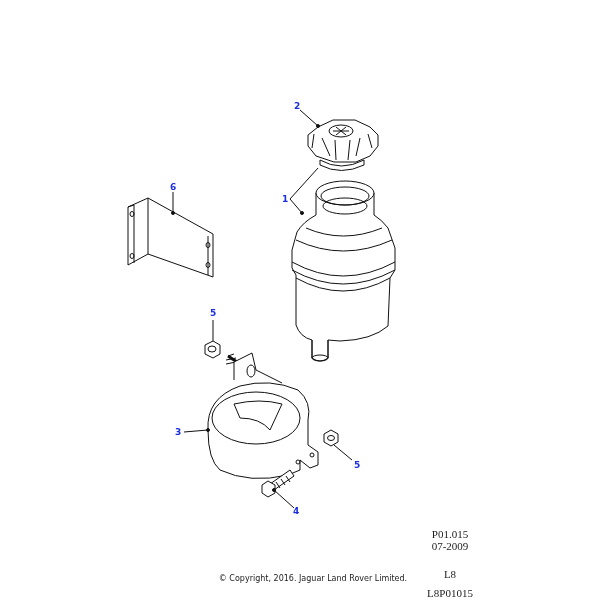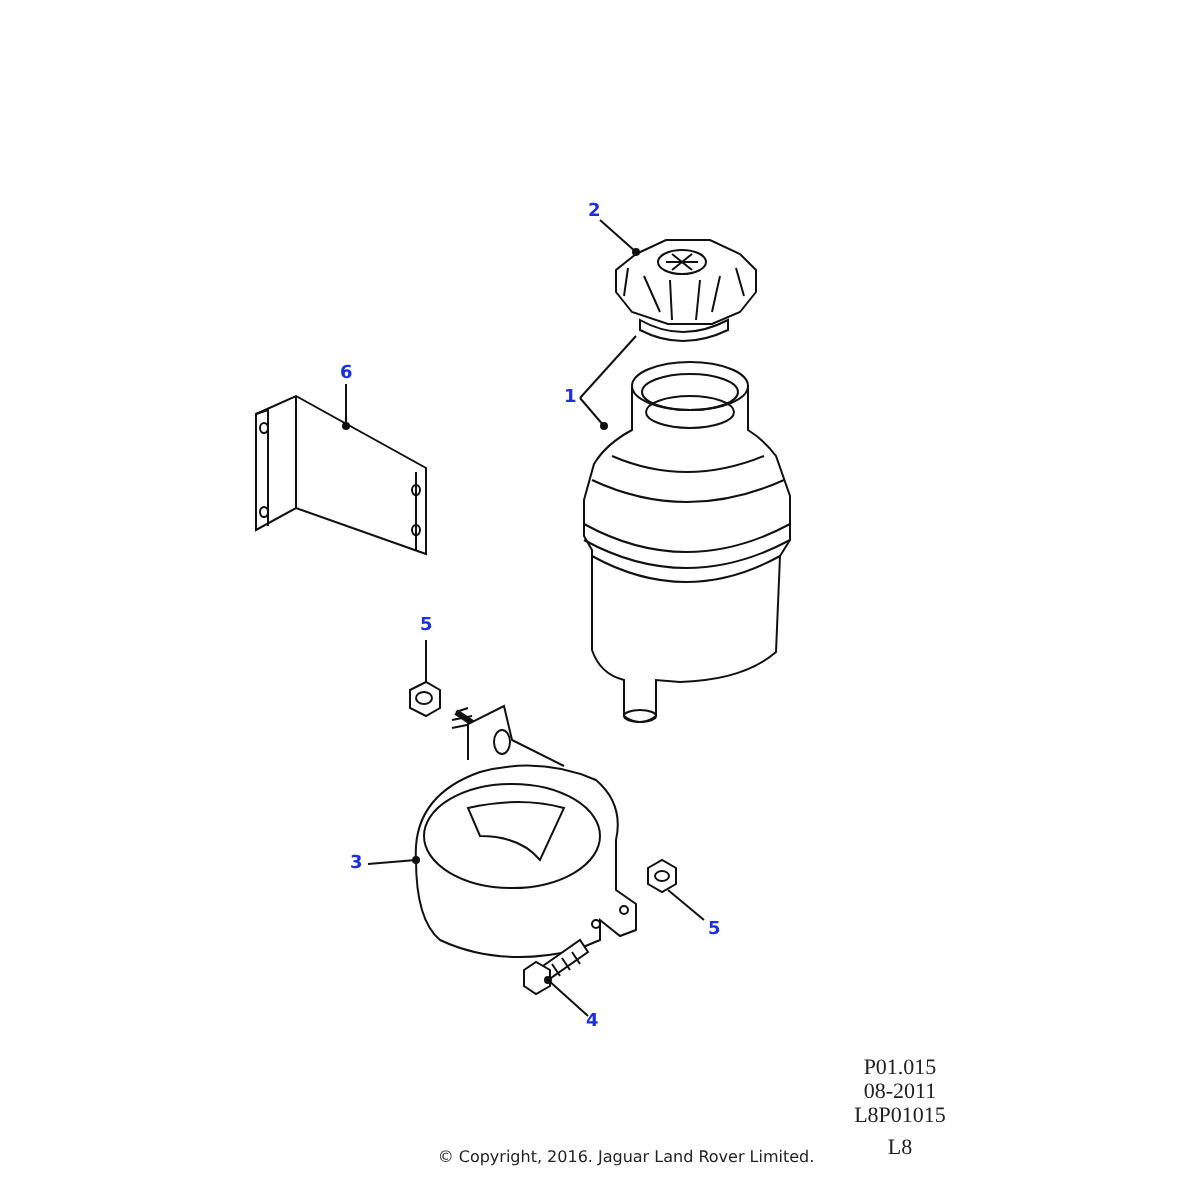--- a/index.html
+++ b/index.html
@@ -91,16 +91,16 @@
 
 <span class="callout" style="left:294px;top:101px;">2</span>
 <span class="callout" style="left:282px;top:194px;">1</span>
 <span class="callout" style="left:170px;top:182px;">6</span>
 <span class="callout" style="left:210px;top:308px;">5</span>
 <span class="callout" style="left:175px;top:427px;">3</span>
 <span class="callout" style="left:354px;top:460px;">5</span>
 <span class="callout" style="left:293px;top:506px;">4</span>
 
 <div class="meta" style="top:528px;">P01.015</div>
-<div class="meta" style="top:540px;">08-2011</div>
+<div class="meta" style="top:540px;">07-2009</div>
 <div class="meta" style="top:568px;">L8</div>
-<div class="meta" style="top:552px;">L8P01015</div>
+<div class="meta" style="top:587px;">L8P01015</div>
 <div class="copyright">© Copyright, 2016. Jaguar Land Rover Limited.</div>
 
 </body></html>

